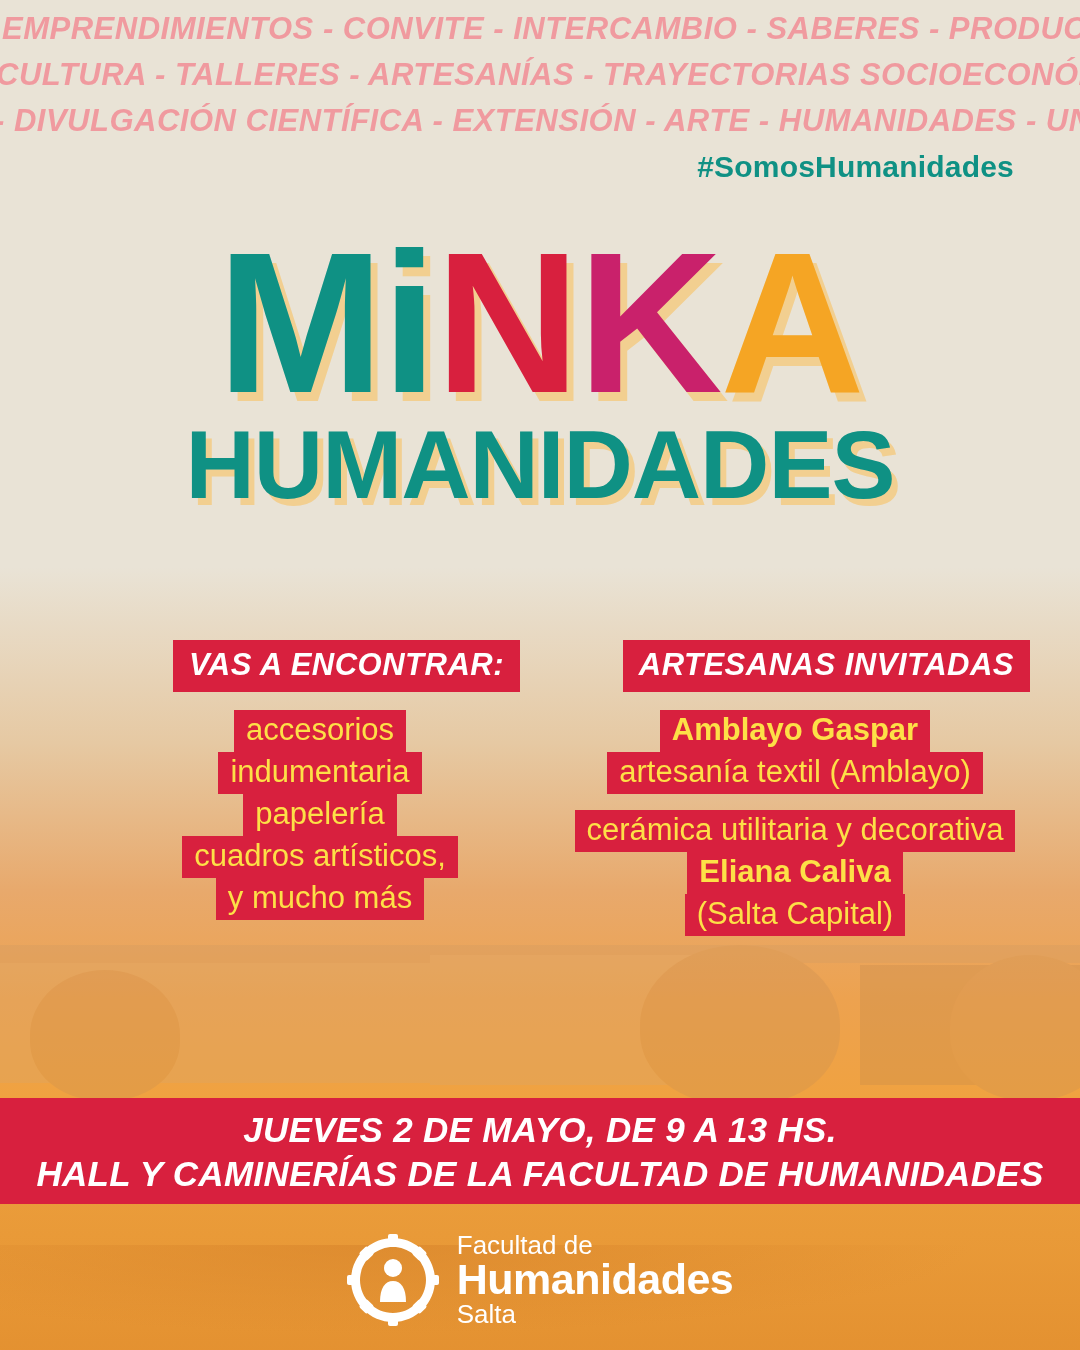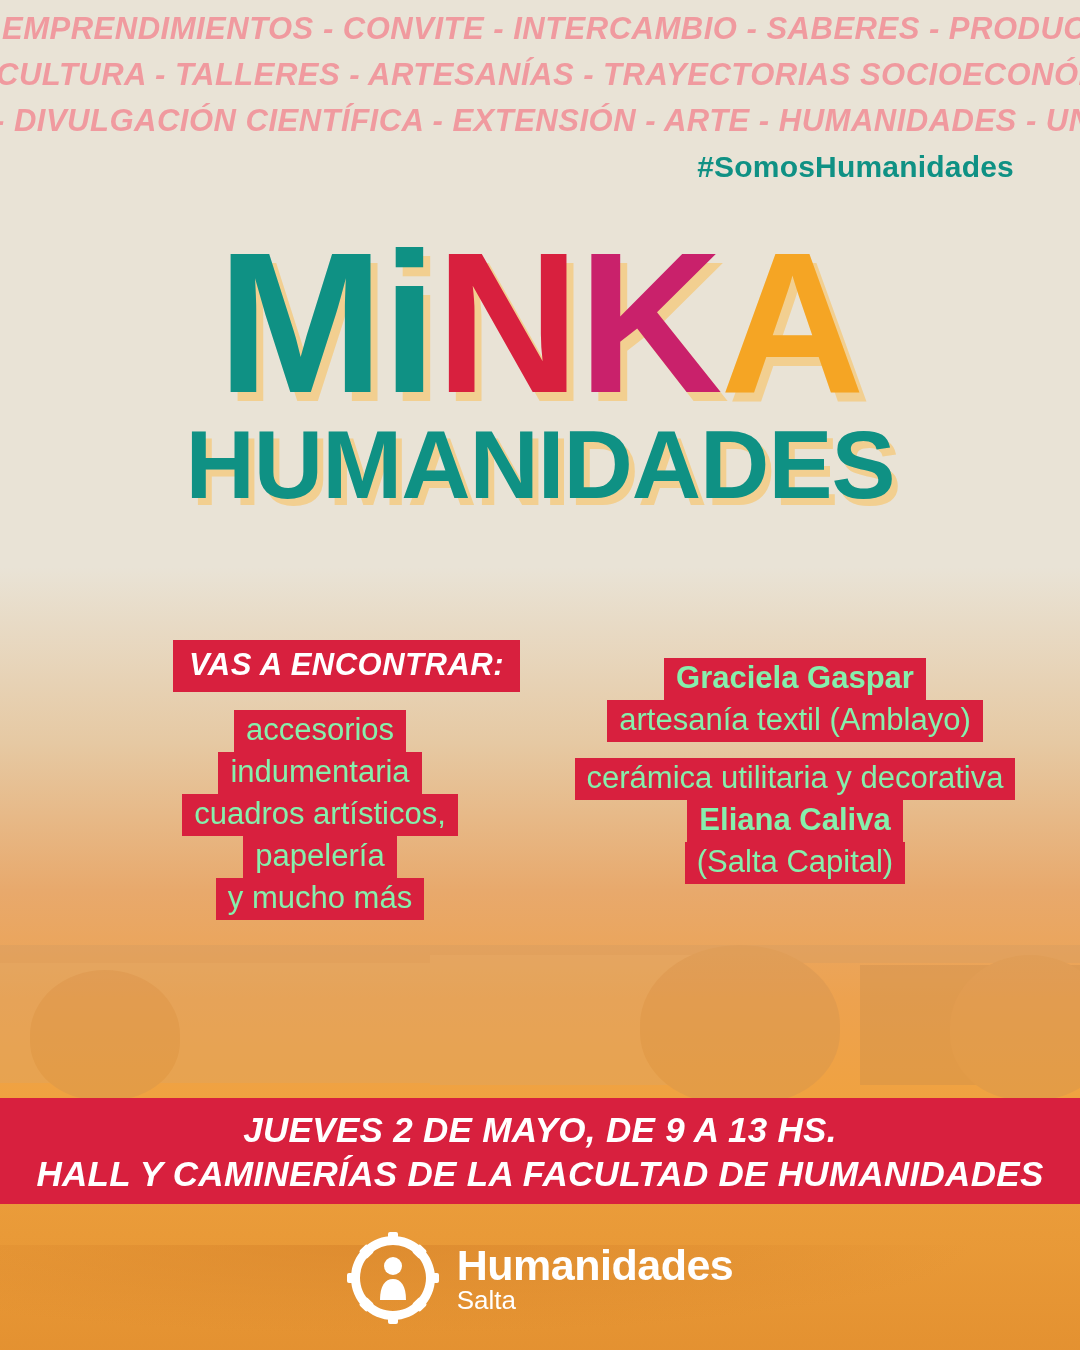--- a/index.html
+++ b/index.html
@@ -147,21 +147,21 @@
     font-style: italic;
     font-size: 31px;
     letter-spacing: 0.5px;
     padding: 7px 16px 9px 16px;
   }
   .lines { margin-top: 18px; }
   .line {
     display: table;
     margin: 0 auto;
     background: #d8203e;
-    color: #86efac;
+    color: #fde047;
     font-size: 31px;
     line-height: 38px;
     padding: 1px 12px 3px 12px;
   }
   .line.bold { font-weight: bold; }
   .gap { height: 16px; }
 
   
   .band {
     position: absolute;
@@ -236,29 +236,30 @@
     <div class="humanidades">HUMANIDADES</div>
   </div>
 
   <div class="cols">
 
     <div class="col col-left">
       <div class="col-head">VAS A ENCONTRAR:</div>
       <div class="lines">
         <div class="line">accesorios</div>
         <div class="line">indumentaria</div>
+        <div class="line">papelería</div>
         <div class="line">cuadros artísticos,</div>
-        <div class="line">papelería</div>
         <div class="line">y mucho más</div>
       </div>
     </div>
 
     <div class="col col-right">
+      <div class="col-head">ARTESANAS INVITADAS</div>
       <div class="lines">
-        <div class="line bold">Graciela Gaspar</div>
+        <div class="line bold">Amblayo Gaspar</div>
         <div class="line">artesanía textil (Amblayo)</div>
         <div class="gap"></div>
         <div class="line">cerámica utilitaria y decorativa</div>
         <div class="line bold">Eliana Caliva</div>
         <div class="line">(Salta Capital)</div>
       </div>
     </div>
 
   </div>
 
@@ -279,18 +280,19 @@
           <rect x="14" y="14" width="11" height="11" rx="2" transform="rotate(-45 19.5 19.5)"></rect>
           <rect x="67" y="14" width="11" height="11" rx="2" transform="rotate(45 72.5 19.5)"></rect>
           <rect x="14" y="67" width="11" height="11" rx="2" transform="rotate(45 19.5 72.5)"></rect>
           <rect x="67" y="67" width="11" height="11" rx="2" transform="rotate(-45 72.5 72.5)"></rect>
           <circle cx="46" cy="34" r="9"></circle>
           <path d="M33 68 C33 54 38 47 46 47 C54 47 59 54 59 68 Z"></path>
         </g>
       </svg>
     </div>
     <div class="logo-text">
+      <div class="l1">Facultad de</div>
       <div class="l2">Humanidades</div>
       <div class="l3">Salta</div>
     </div>
   </div>
 
 </div>
 
 </body></html>

